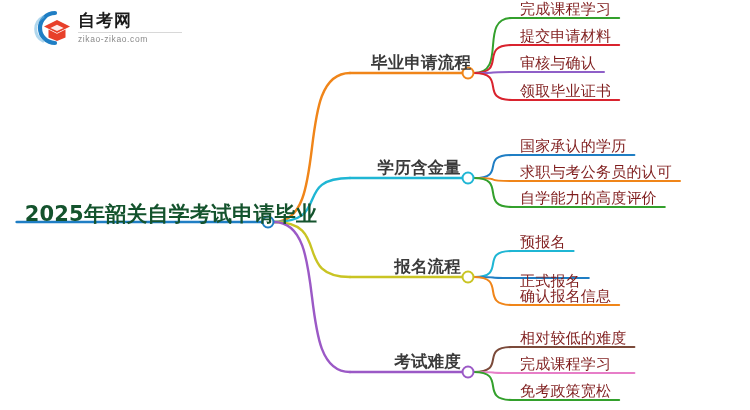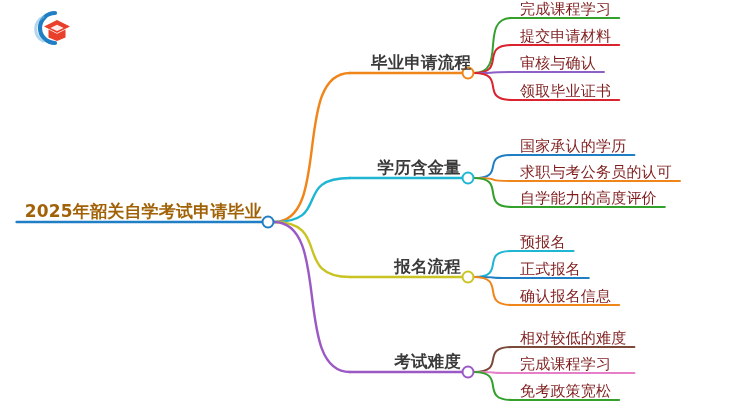--- a/index.html
+++ b/index.html
@@ -61,23 +61,23 @@
     left: 0; top: 0;
     width: 750px; height: 410px;
   }
   .lbl {
     position: absolute;
     white-space: nowrap;
     color: #3c3c3c;
     font-family: "DejaVu Sans", sans-serif;
   }
   .root-lbl {
-    font-size: 17px;
+    font-size: 21px;
     font-weight: bold;
-    color: #a16207;
+    color: #14532d;
     letter-spacing: 0.2px;
   }
   .branch-lbl {
     font-size: 16.5px;
     font-weight: bold;
     color: #3a3a3a;
     letter-spacing: 0.2px;
   }
   .leaf-lbl {
     font-size: 15px;
@@ -93,20 +93,25 @@
 
   <div id="logo">
     <div id="logo-mark">
       <svg width="44" height="40" viewBox="0 0 44 40">
         <path d="M25 5 A15 15 0 1 0 25 35" fill="none" stroke="#1f7ec4" stroke-width="4.2" stroke-linecap="round"></path>
         <path d="M13 9 A13.5 13.5 0 0 0 13 33" fill="none" stroke="#6fb6e0" stroke-width="3" stroke-linecap="round" opacity="0.55"></path>
         <path d="M14 18.5 L27 12 L40 18.5 L27 25 Z" fill="#e8402a"></path>
         <path d="M18.5 21.6 L18.5 29.5 L27 33 L35.5 29.5 L35.5 21.6 L27 25.8 Z" fill="#e8402a"></path>
         <path d="M27 16.8 L33.6 19.9 L27 23 L20.4 19.9 Z" fill="#ffffff" opacity="0.9"></path>
       </svg>
+    </div>
+    <div id="logo-text">
+      <div id="logo-name">自考网</div>
+      <div id="logo-rule"></div>
+      <div id="logo-domain">zikao-zikao.com</div>
     </div>
   </div>
 
   <svg id="map" viewBox="0 0 750 410">
     <g id="g-branch-curves">
         <path d="M 274 222 C 332 222, 292 73, 350 73" fill="none" stroke="#f08519" stroke-width="2.4" stroke-linecap="round"></path>
         <path d="M 274 222 C 332 222, 292 178, 350 178" fill="none" stroke="#1fb6d4" stroke-width="2.4" stroke-linecap="round"></path>
         <path d="M 274 222 C 332 222, 292 277, 350 277" fill="none" stroke="#c9c423" stroke-width="2.4" stroke-linecap="round"></path>
         <path d="M 274 222 C 332 222, 292 372, 350 372" fill="none" stroke="#9b59c6" stroke-width="2.4" stroke-linecap="round"></path>
       </g>
@@ -160,21 +165,21 @@
       <div class="lbl leaf-lbl" style="visibility: visible; left: 520px; top: 0px;">完成课程学习</div>
       <div class="lbl leaf-lbl" style="visibility: visible; left: 520px; top: 27px;">提交申请材料</div>
       <div class="lbl leaf-lbl" style="visibility: visible; left: 520px; top: 54px;">审核与确认</div>
       <div class="lbl leaf-lbl" style="visibility: visible; left: 520px; top: 82px;">领取毕业证书</div>
       <div class="lbl branch-lbl" style="visibility: visible; left: 377.5px; top: 157px;">学历含金量</div>
       <div class="lbl leaf-lbl" style="visibility: visible; left: 520px; top: 137px;">国家承认的学历</div>
       <div class="lbl leaf-lbl" style="visibility: visible; left: 520px; top: 163px; text-align: right;">求职与考公务员的认可</div>
       <div class="lbl leaf-lbl" style="visibility: visible; left: 520px; top: 189px;">自学能力的高度评价</div>
       <div class="lbl branch-lbl" style="visibility: visible; left: 394.188px; top: 256px;">报名流程</div>
       <div class="lbl leaf-lbl" style="visibility: visible; left: 520px; top: 233px;">预报名</div>
-      <div class="lbl leaf-lbl" style="visibility: visible; left: 520px; top: 260px;">正式报名</div>
+      <div class="lbl leaf-lbl" style="visibility: visible; left: 520px; top: 272px;">正式报名</div>
       <div class="lbl leaf-lbl" style="visibility: visible; left: 520px; top: 287px;">确认报名信息</div>
       <div class="lbl branch-lbl" style="visibility: visible; left: 394.188px; top: 351px;">考试难度</div>
       <div class="lbl leaf-lbl" style="visibility: visible; left: 520px; top: 329px;">相对较低的难度</div>
       <div class="lbl leaf-lbl" style="visibility: visible; left: 520px; top: 355px;">完成课程学习</div>
       <div class="lbl leaf-lbl" style="visibility: visible; left: 520px; top: 382px;">免考政策宽松</div>
     </div>
 
 </div>
 
 </body></html>

